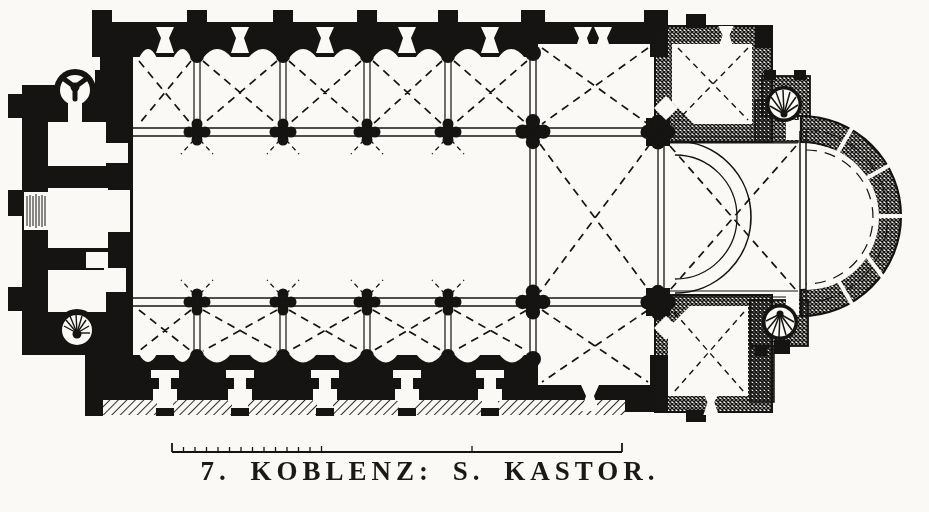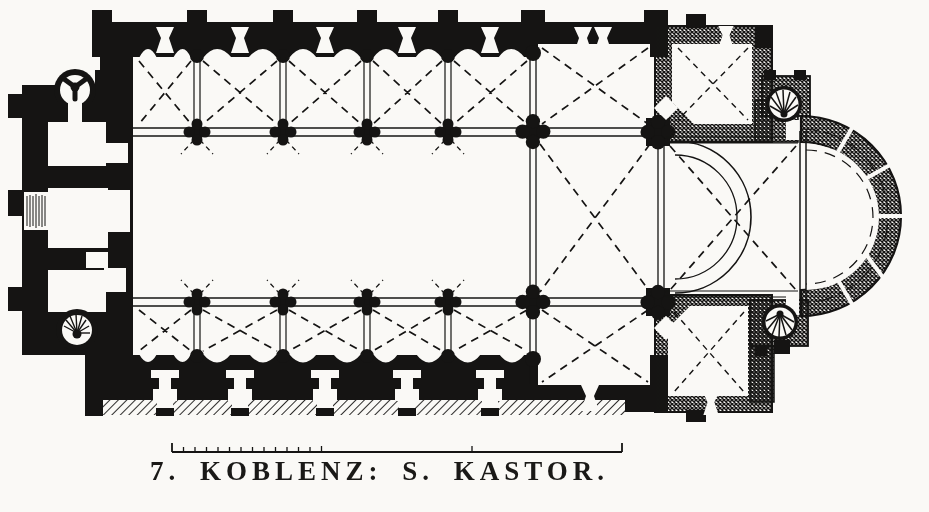--- a/index.html
+++ b/index.html
@@ -6,21 +6,21 @@
   #plate{position:relative;width:929px;height:512px;background:#faf9f6;overflow:hidden;
          font-family:"Liberation Serif", serif;}
   #plan-svg{position:absolute;left:0;top:0;}
   .ink{fill:#151413;}
   .pap{fill:#faf9f6;}
   .ln{stroke:#151413;fill:none;}
   .thin{stroke-width:1.2;}
   .dsh{stroke:#151413;fill:none;stroke-width:1.7;stroke-dasharray:8 6;}
   .dsh2{stroke:#151413;fill:none;stroke-width:1.4;stroke-dasharray:6 5;}
   .stub{stroke:#151413;fill:none;stroke-width:1.3;stroke-dasharray:5 4;}
-  #caption{position:absolute;left:150px;top:456px;width:560px;
+  #caption{position:absolute;left:150px;top:456px;width:560px;text-align:center;
            font-size:27px;font-weight:bold;letter-spacing:5px;word-spacing:8px;
            color:#1a1917;}
 </style>
 </head>
 <body>
 
 <div id="plate">
 <svg id="plan-svg" width="929" height="512" viewBox="0 0 929 512">
   <defs>
     <pattern id="hatch" patternUnits="userSpaceOnUse" width="6" height="6" patternTransform="rotate(45)">

